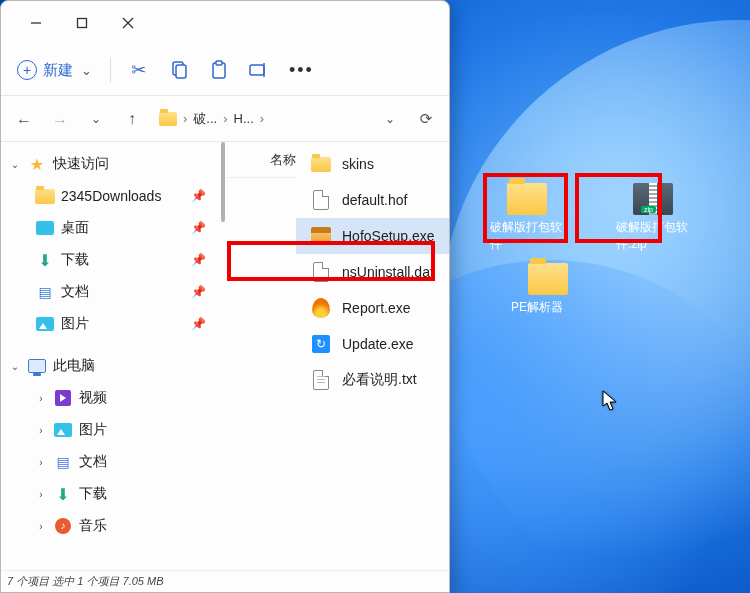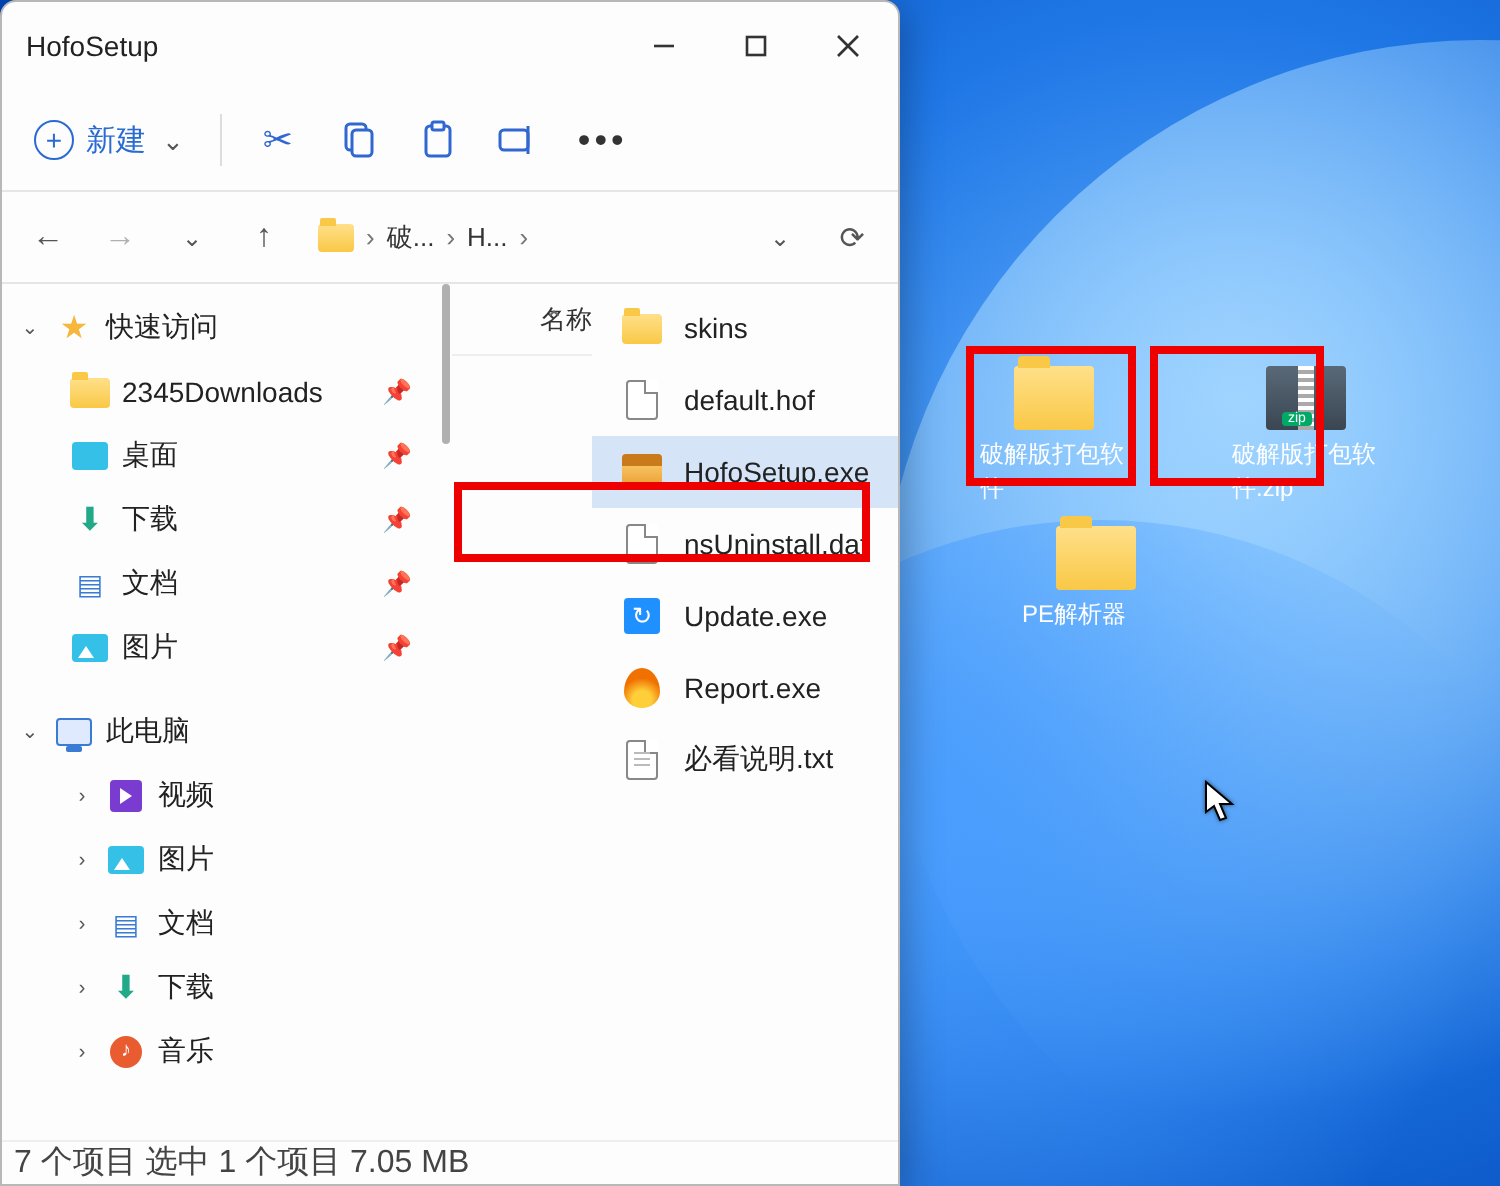--- a/index.html
+++ b/index.html
@@ -70,21 +70,21 @@
 .split::before { content:""; position:absolute; top:0; left:3px; width:4px; height:80px; background:#b0b0b0; border-radius:2px; }
 
 .content { flex:1; display:flex; flex-direction:row; position:relative; }
 .colhdr { height:36px; display:flex; align-items:center; padding-left:44px; font-size:13px; color:#333; border-bottom:1px solid #eee; position:relative; }
 .colhdr .cchev { position:absolute; right:14px; color:#666; font-size:12px; }
 .filelist { flex:1; overflow:auto; padding:4px 0; }
 .frow { height:36px; display:flex; align-items:center; gap:10px; padding-left:14px; font-size:14px; color:#222; cursor:pointer; position:relative; }
 .frow.sel { background:#d6e4f7; }
 .fic { width:22px; height:22px; display:flex; align-items:center; justify-content:center; }
 
-.status { height:22px; font-size:16px; color:#444; padding-left:6px; display:flex; align-items:center; border-top:1px solid #eee; overflow:hidden; white-space:nowrap; }
+.status { height:22px; font-size:11px; color:#444; padding-left:6px; display:flex; align-items:center; border-top:1px solid #eee; overflow:hidden; white-space:nowrap;font-style:italic; }
 
 
 .i-folder { width:20px; height:15px; background:linear-gradient(#ffe08a,#f9c846); border-radius:2px; position:relative; }
 .i-folder::before { content:""; position:absolute; top:-3px; left:1px; width:8px; height:4px; background:#f9c846; border-radius:1px 1px 0 0; }
 .i-doc { width:16px; height:20px; border:1.2px solid #888; border-radius:2px; background:#fff; position:relative; }
 .i-doc::before { content:""; position:absolute; top:-1px; right:-1px; width:6px; height:6px; background:#fff; border-left:1.2px solid #888; border-bottom:1.2px solid #888; }
 .i-doc.lines::after { content:""; position:absolute; left:3px; right:3px; top:5px; height:9px; background:repeating-linear-gradient(#bbb 0,#bbb 1px,transparent 1px,transparent 3px); }
 .i-box { width:20px; height:18px; background:linear-gradient(#ffd47a,#e89a2b); border-radius:2px; position:relative; }
 .i-box::before{content:"";position:absolute;top:0;left:0;right:0;height:6px;background:#c97a1a;border-radius:2px 2px 0 0;}
 .i-fire { width:18px; height:20px; background: radial-gradient(circle at 50% 80%, #ffcf3a 25%, #f07000 60%); border-radius:50% 50% 50% 50% / 60% 60% 40% 40%; }
@@ -126,21 +126,20 @@
 
 <div class="cursor" style="top:390px; left:602px;">
   <svg viewBox="0 0 16 22">
       <path d="M1 1 L1 16 L5 13 L8 20 L11 19 L8 12 L14 12 Z" fill="#fff" stroke="#000" stroke-width="1"></path>
     </svg>
 </div>
 
 <div class="win">
 
   <div class="titlebar">
-    <span class="title">HofoSetup</span>
     <div class="wbtn">
         <svg width="12" height="12">
           <line x1="1" y1="6" x2="11" y2="6" stroke="#333" stroke-width="1.3"></line>
         </svg>
       </div>
     <div class="wbtn">
         <svg width="12" height="12">
           <rect x="1.5" y="1.5" width="9" height="9" fill="none" stroke="#333" stroke-width="1.3"></rect>
         </svg>
       </div>
@@ -322,29 +321,29 @@
             <span>HofoSetup.exe</span>
           </div>
         <div class="frow">
             <span class="fic">
               <span class="i-doc"></span>
             </span>
             <span>nsUninstall.dat</span>
           </div>
         <div class="frow">
             <span class="fic">
+              <span class="i-fire"></span>
+            </span>
+            <span>Report.exe</span>
+          </div>
+        <div class="frow">
+            <span class="fic">
               <span class="i-upd"></span>
             </span>
             <span>Update.exe</span>
-          </div>
-        <div class="frow">
-            <span class="fic">
-              <span class="i-fire"></span>
-            </span>
-            <span>Report.exe</span>
           </div>
         <div class="frow">
             <span class="fic">
               <span class="i-doc lines"></span>
             </span>
             <span>必看说明.txt</span>
           </div>
       </div>
     </div>
 

